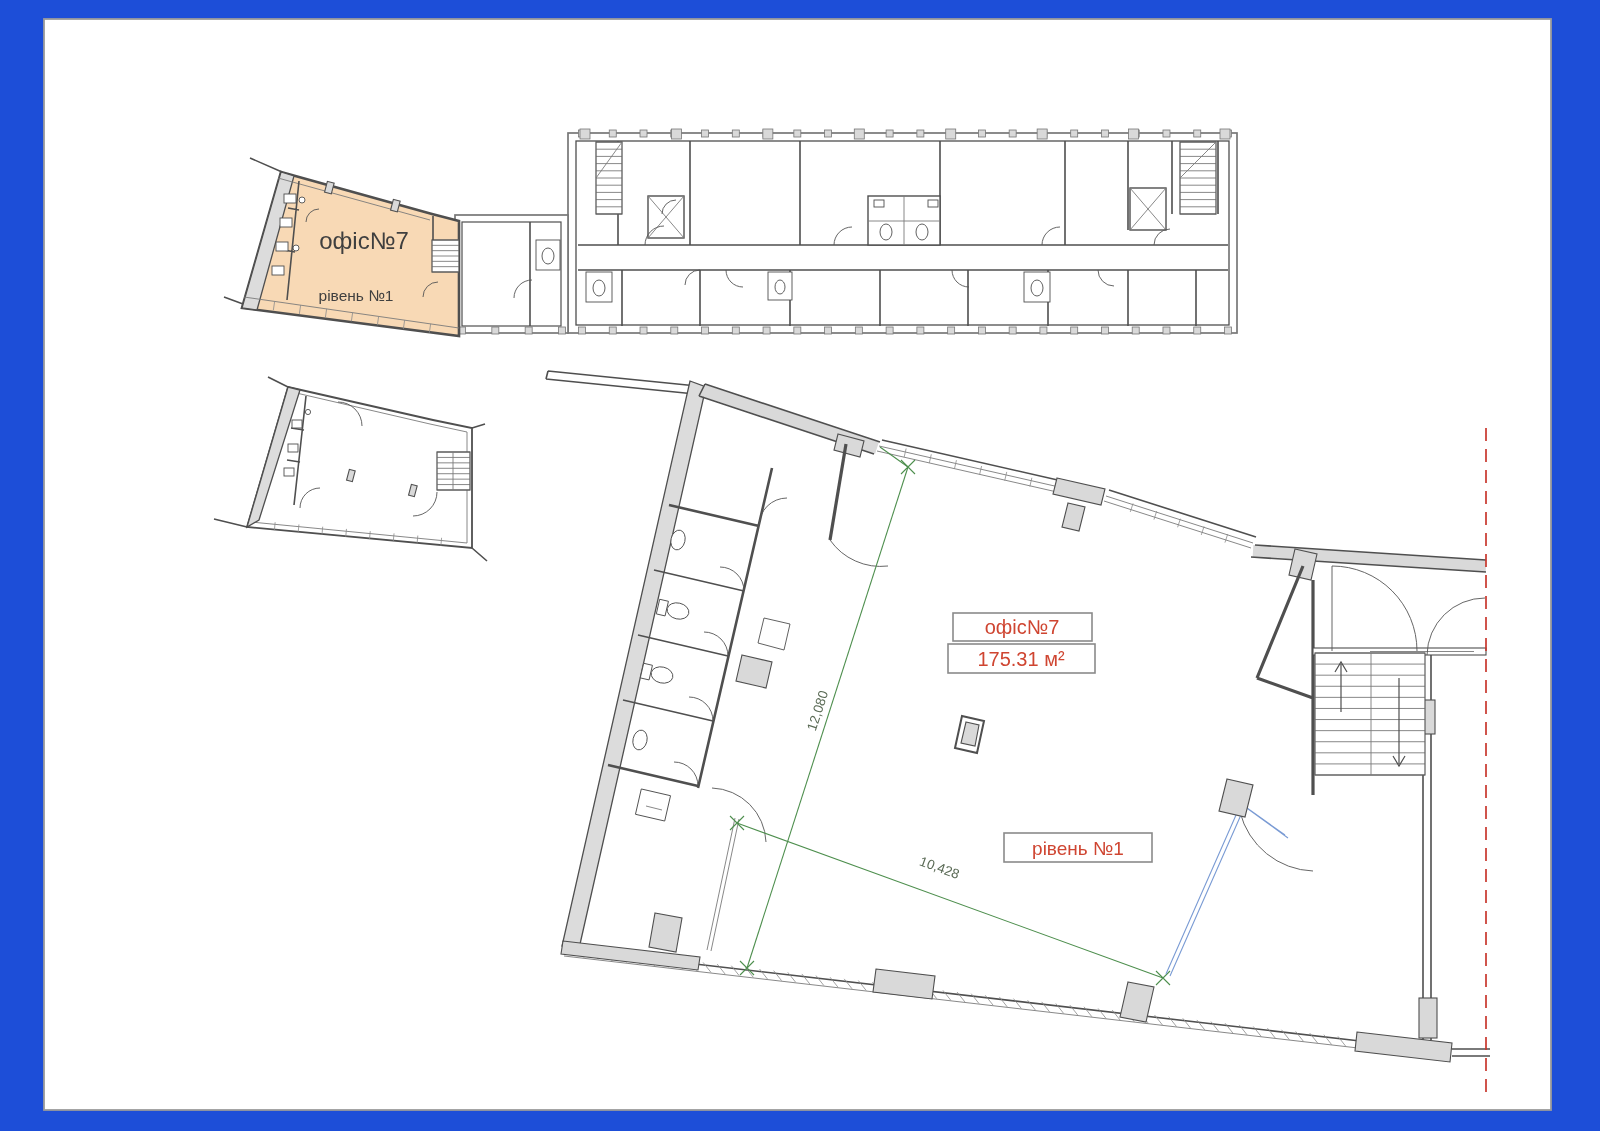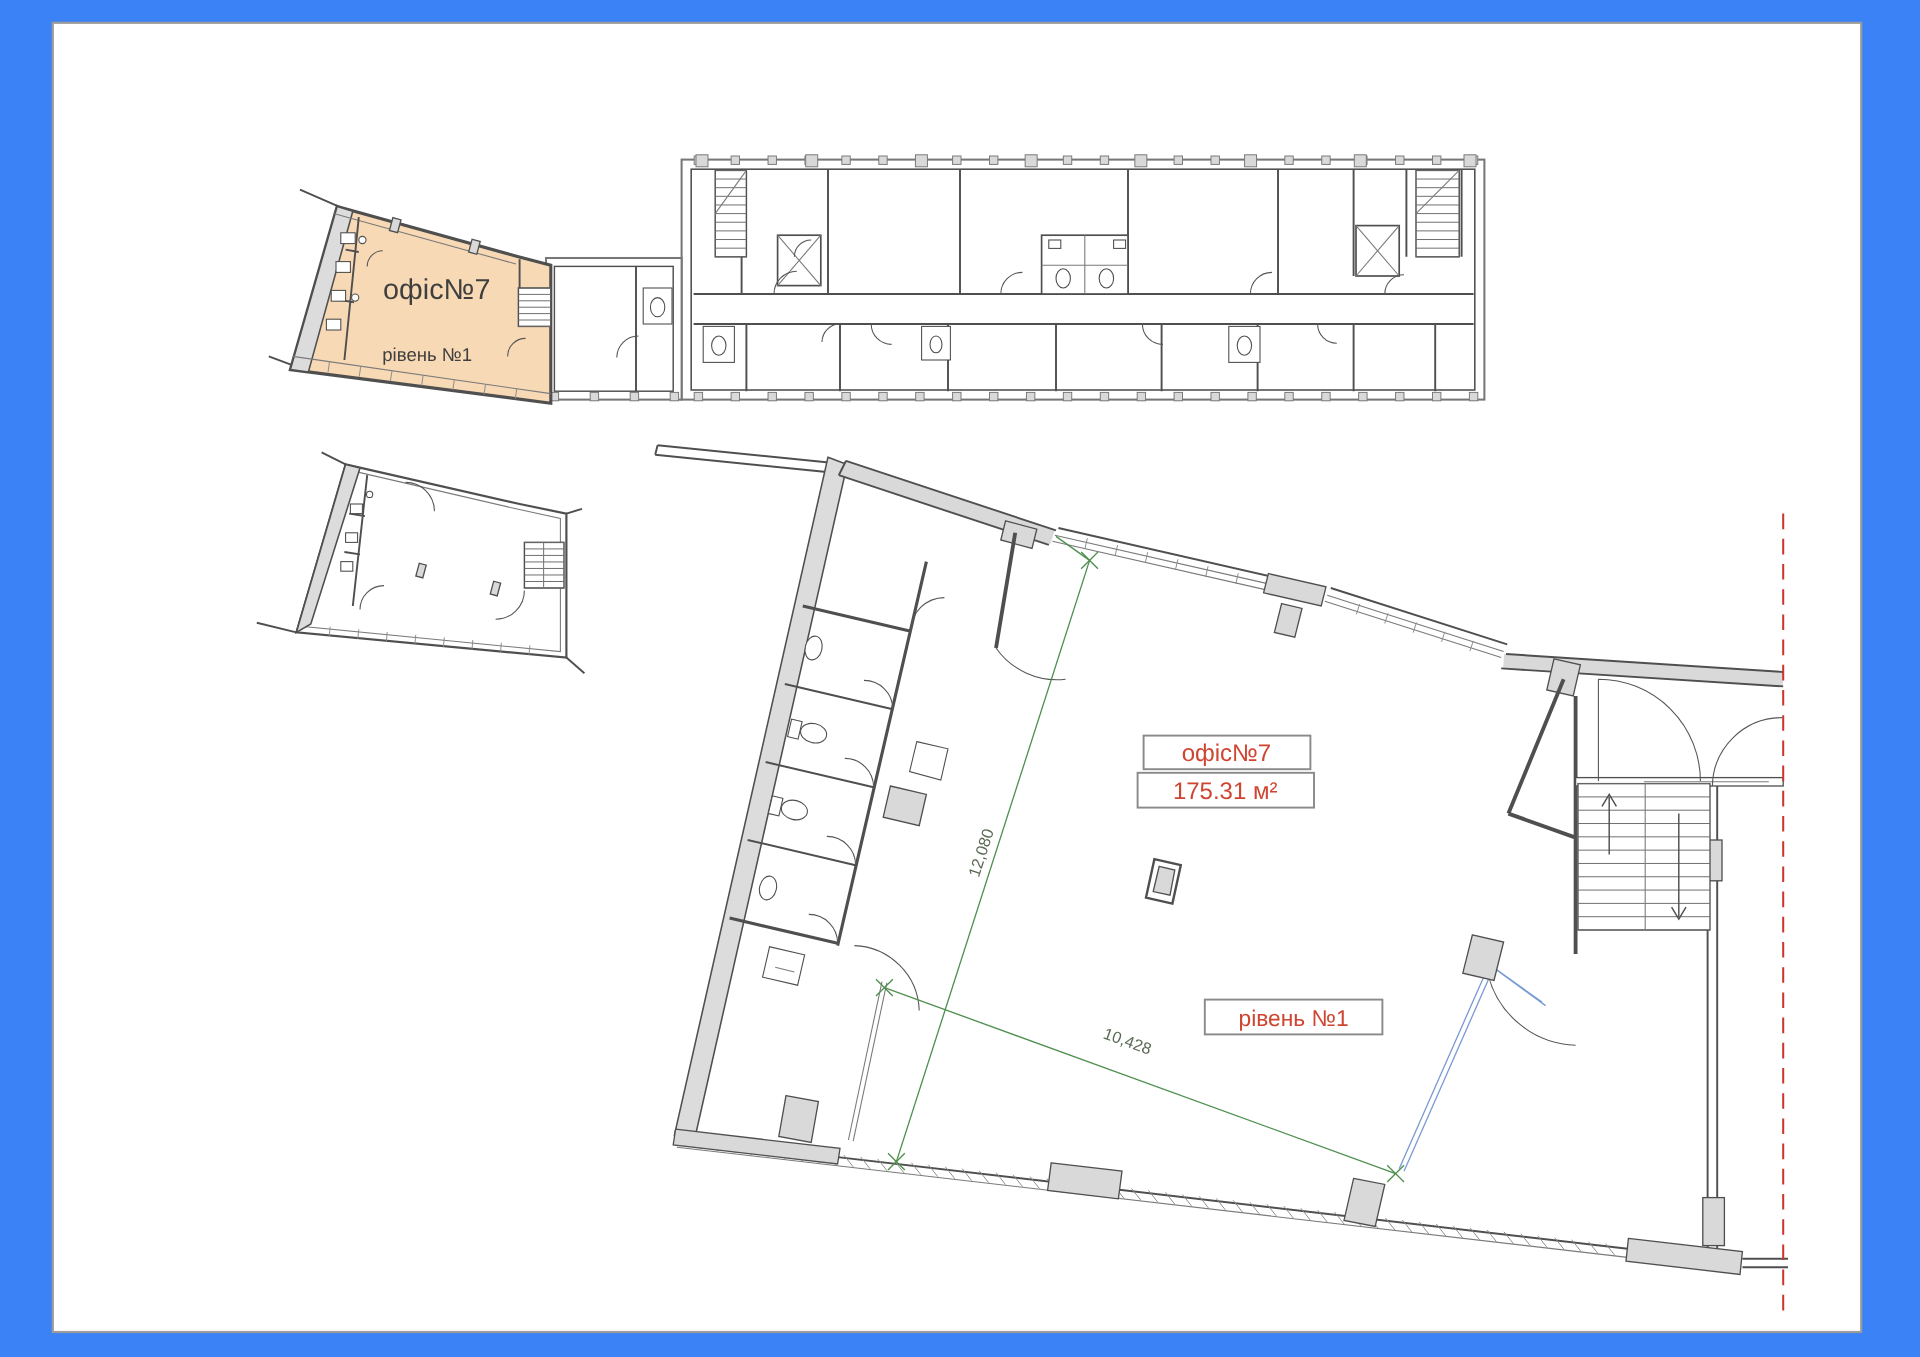--- a/index.html
+++ b/index.html
@@ -1,16 +1,16 @@
 <!DOCTYPE html>
 <html><head>
 <meta charset="utf-8">
 <style>
   html,body{margin:0;padding:0;background:#fff;}
-  .stage{width:1600px;height:1131px;position:relative;background:#3b82f6;overflow:hidden;text-align:right;}
+  .stage{width:1600px;height:1131px;position:relative;background:#1d4ed8;overflow:hidden;text-align:right;}
   svg{display:block;}
   .wall{stroke:#4f4f4f;fill:none;stroke-width:1.6;stroke-linecap:butt;}
   .wall2{stroke:#4f4f4f;fill:none;stroke-width:2.6;}
   .wall3{stroke:#4f4f4f;fill:none;stroke-width:3.2;}
   .thin{stroke:#7a7a7a;fill:none;stroke-width:.9;}
   .poche{fill:#d9d9d9;stroke:#4f4f4f;stroke-width:1.1;}
   .poche2{fill:#dcdcdc;stroke:#4f4f4f;stroke-width:1.3;}
   .fixture{fill:#ffffff;stroke:#4f4f4f;stroke-width:.9;}
   .arc{fill:none;stroke:#555;stroke-width:.9;}
   .lbox{fill:#ffffff;stroke:#8a8a8a;stroke-width:1.6;}

